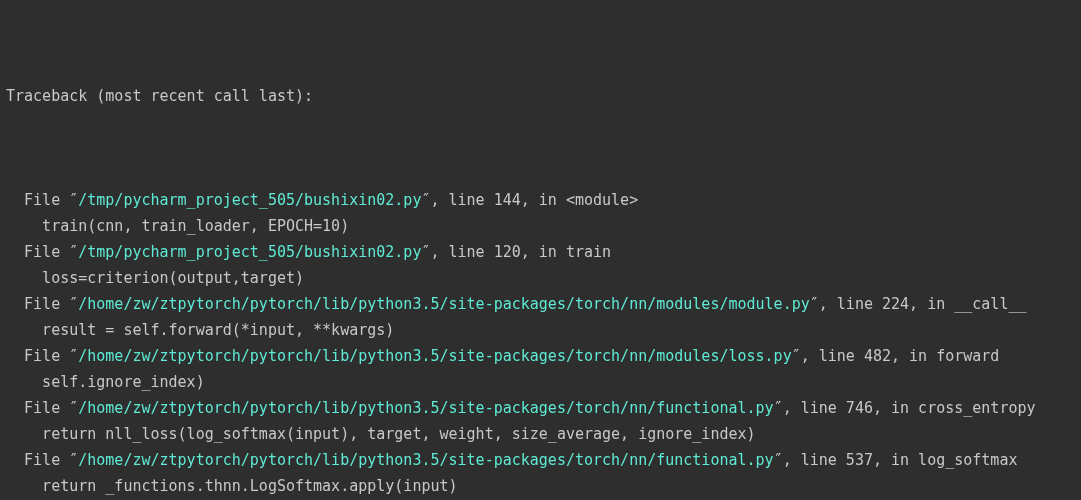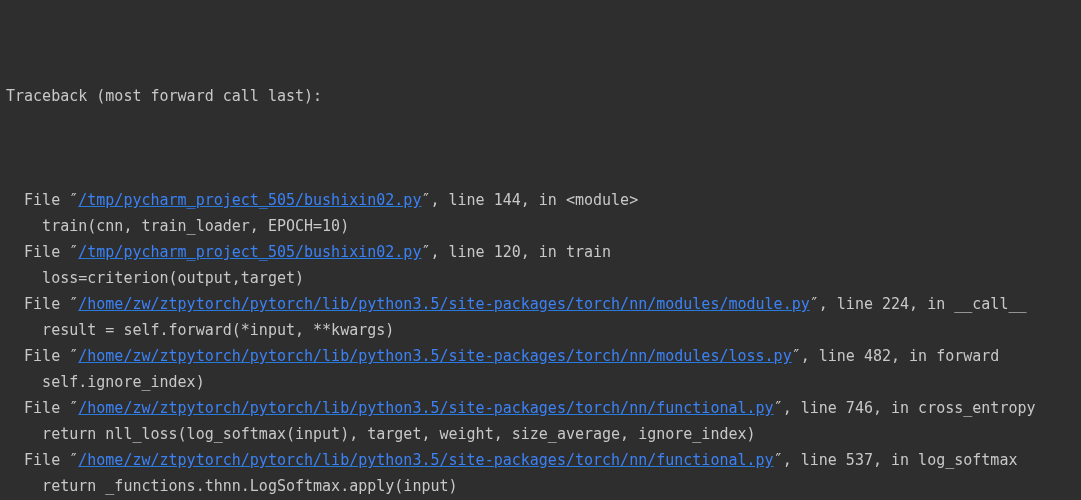--- a/index.html
+++ b/index.html
@@ -26,38 +26,37 @@
     white-space: pre;
     letter-spacing: 0px;
   }
   .line {
     height: 26px;
     white-space: pre;
     padding-left: 6px;
     color: #c8c8c8;
   }
   .link {
-    color: #3b82f6;
-    text-decoration: underline;
+    color: #5eead4;
     text-decoration-color: #287bde;
     cursor: pointer;
   }
   .scroll-edge {
     position: absolute;
     top: 0;
     right: 0;
     width: 0px;
     height: 100%;
   }
 </style>
 </head>
 <body>
 
 <div id="console">
 
-  <div class="line">Traceback (most forward call last):</div>
+  <div class="line">Traceback (most recent call last):</div>
 
   <div id="lines-container"><div class="line"><span>  File ″</span><span class="link">/tmp/pycharm_project_505/bushixin02.py</span><span>″, line 144, in &lt;module&gt;</span></div><div class="line"><span>    train(cnn, train_loader, EPOCH=10)</span></div><div class="line"><span>  File ″</span><span class="link">/tmp/pycharm_project_505/bushixin02.py</span><span>″, line 120, in train</span></div><div class="line"><span>    loss=criterion(output,target)</span></div><div class="line"><span>  File ″</span><span class="link">/home/zw/ztpytorch/pytorch/lib/python3.5/site-packages/torch/nn/modules/module.py</span><span>″, line 224, in __call__</span></div><div class="line"><span>    result = self.forward(*input, **kwargs)</span></div><div class="line"><span>  File ″</span><span class="link">/home/zw/ztpytorch/pytorch/lib/python3.5/site-packages/torch/nn/modules/loss.py</span><span>″, line 482, in forward</span></div><div class="line"><span>    self.ignore_index)</span></div><div class="line"><span>  File ″</span><span class="link">/home/zw/ztpytorch/pytorch/lib/python3.5/site-packages/torch/nn/functional.py</span><span>″, line 746, in cross_entropy</span></div><div class="line"><span>    return nll_loss(log_softmax(input), target, weight, size_average, ignore_index)</span></div><div class="line"><span>  File ″</span><span class="link">/home/zw/ztpytorch/pytorch/lib/python3.5/site-packages/torch/nn/functional.py</span><span>″, line 537, in log_softmax</span></div><div class="line"><span>    return _functions.thnn.LogSoftmax.apply(input)</span></div><div class="line"></div></div>
 
   
 
   <div class="scroll-edge"></div>
 </div>
 
 </body></html>

